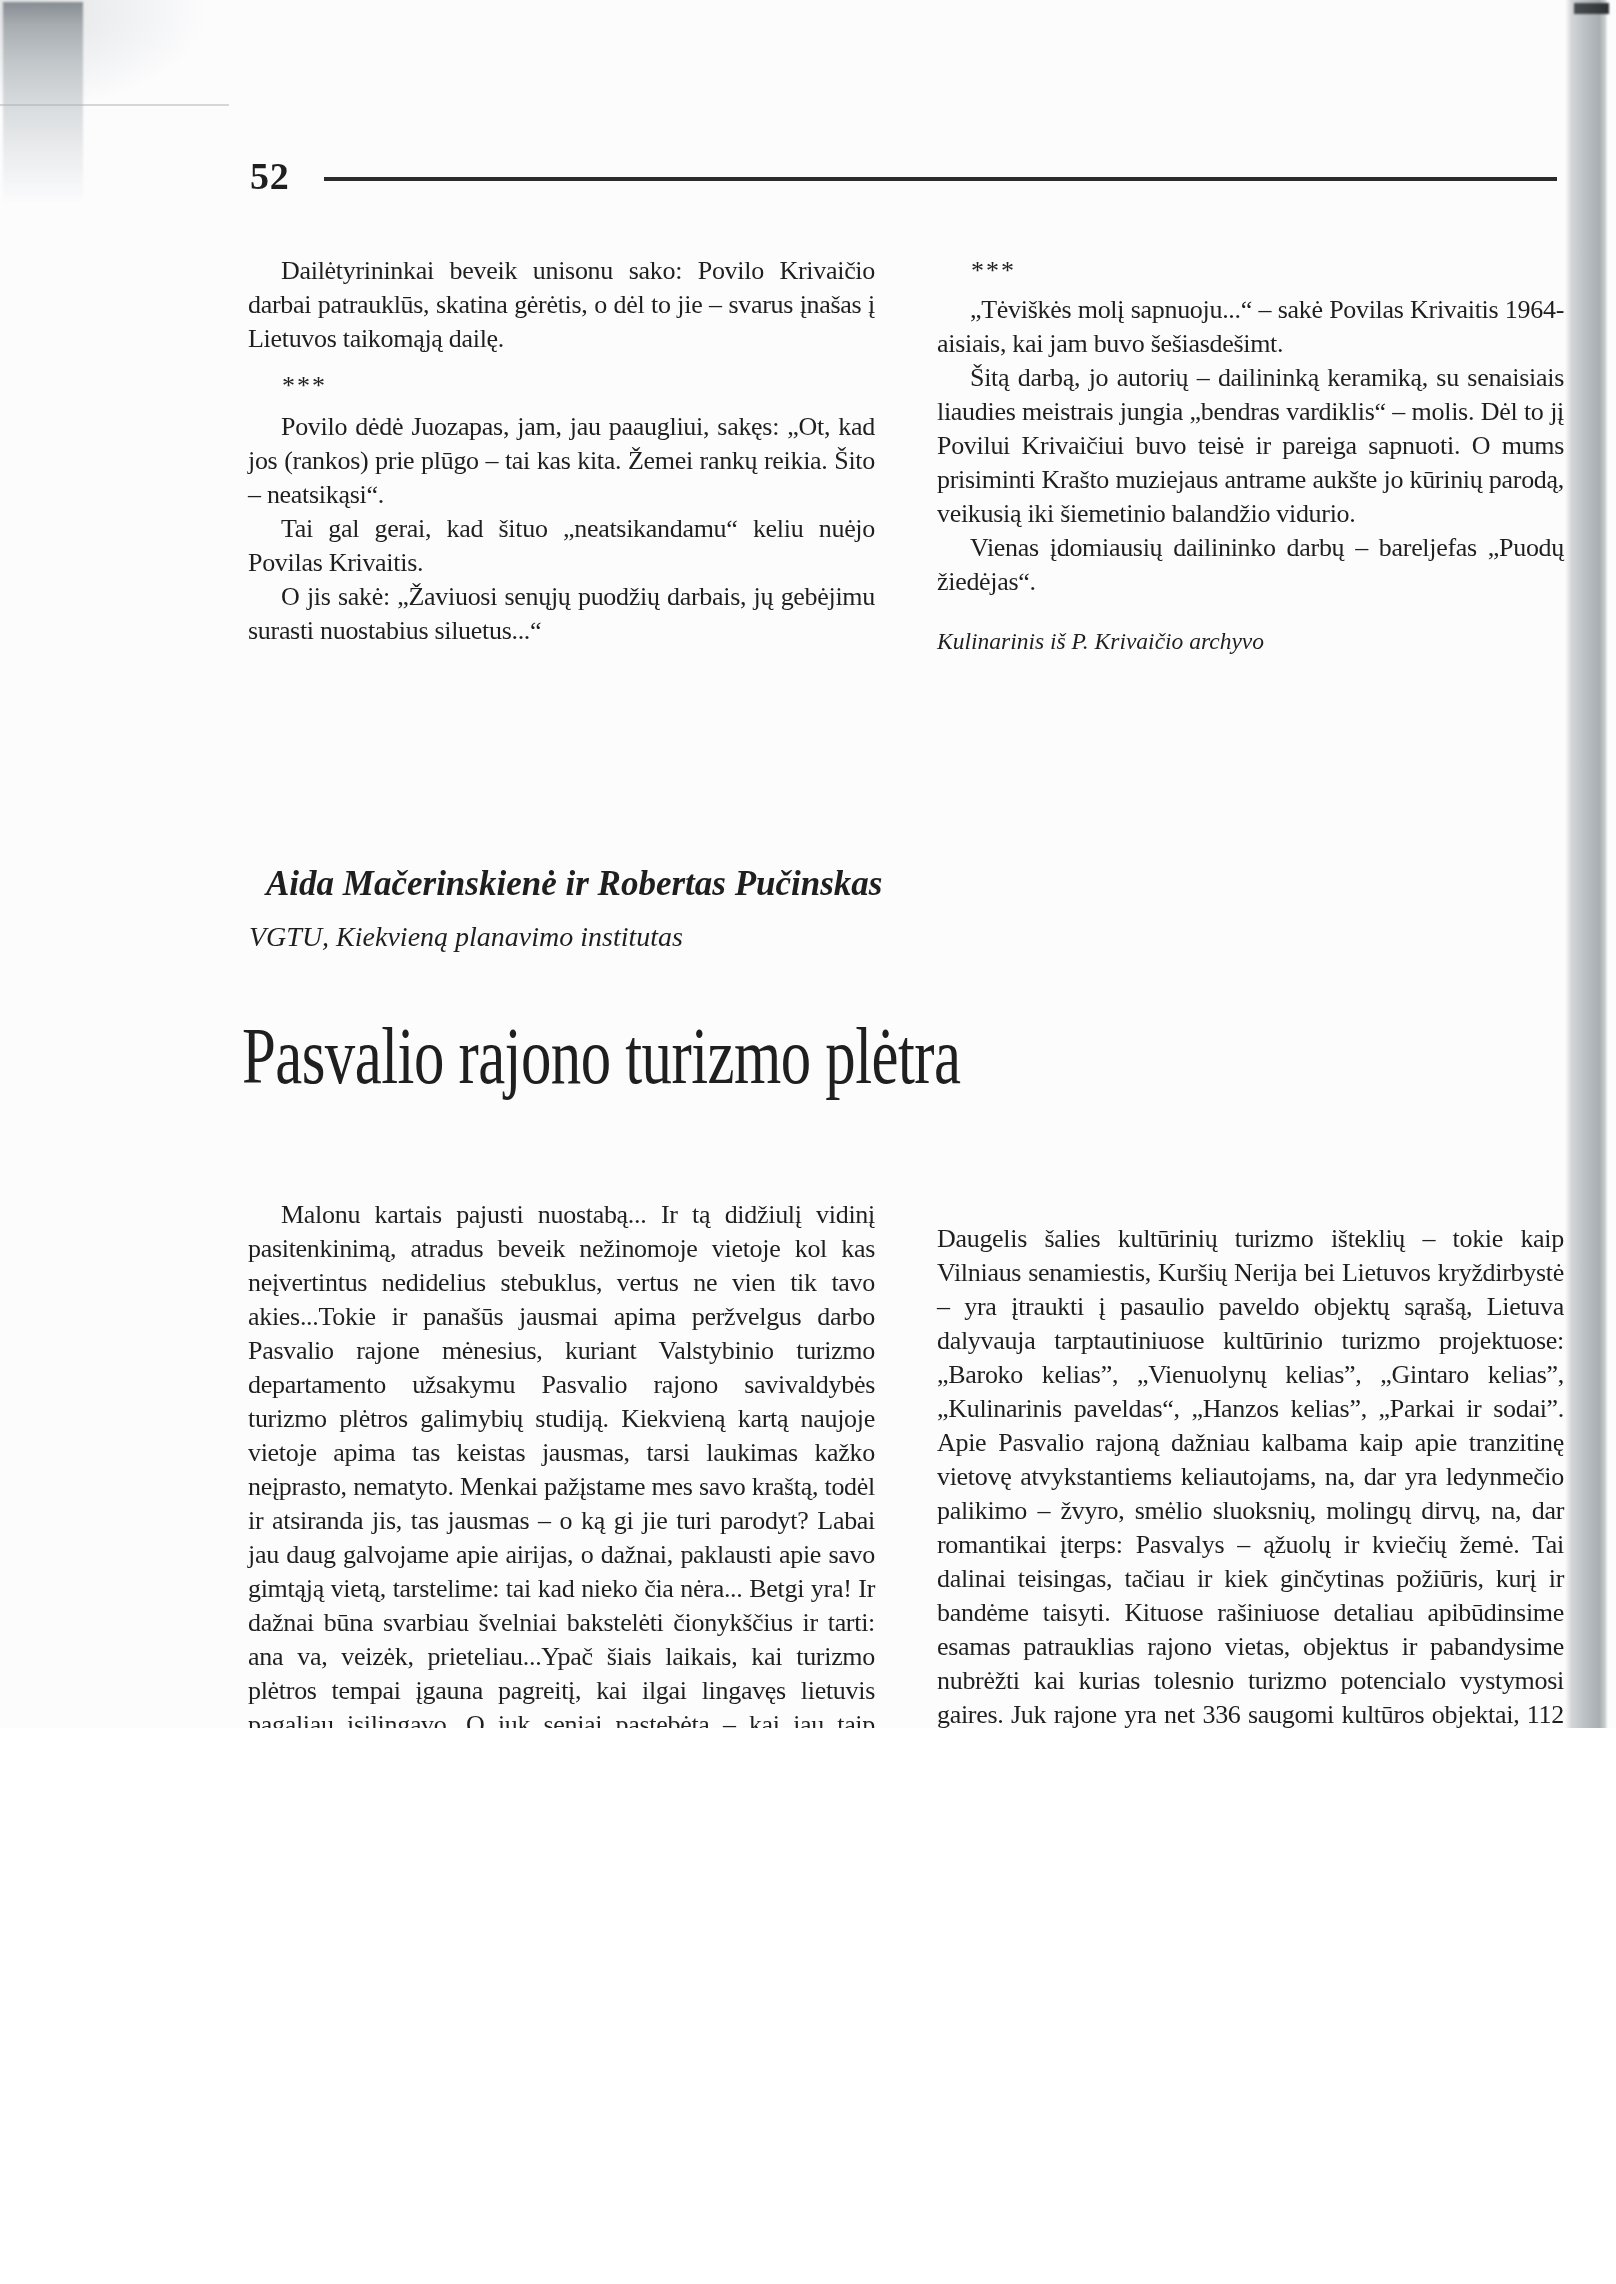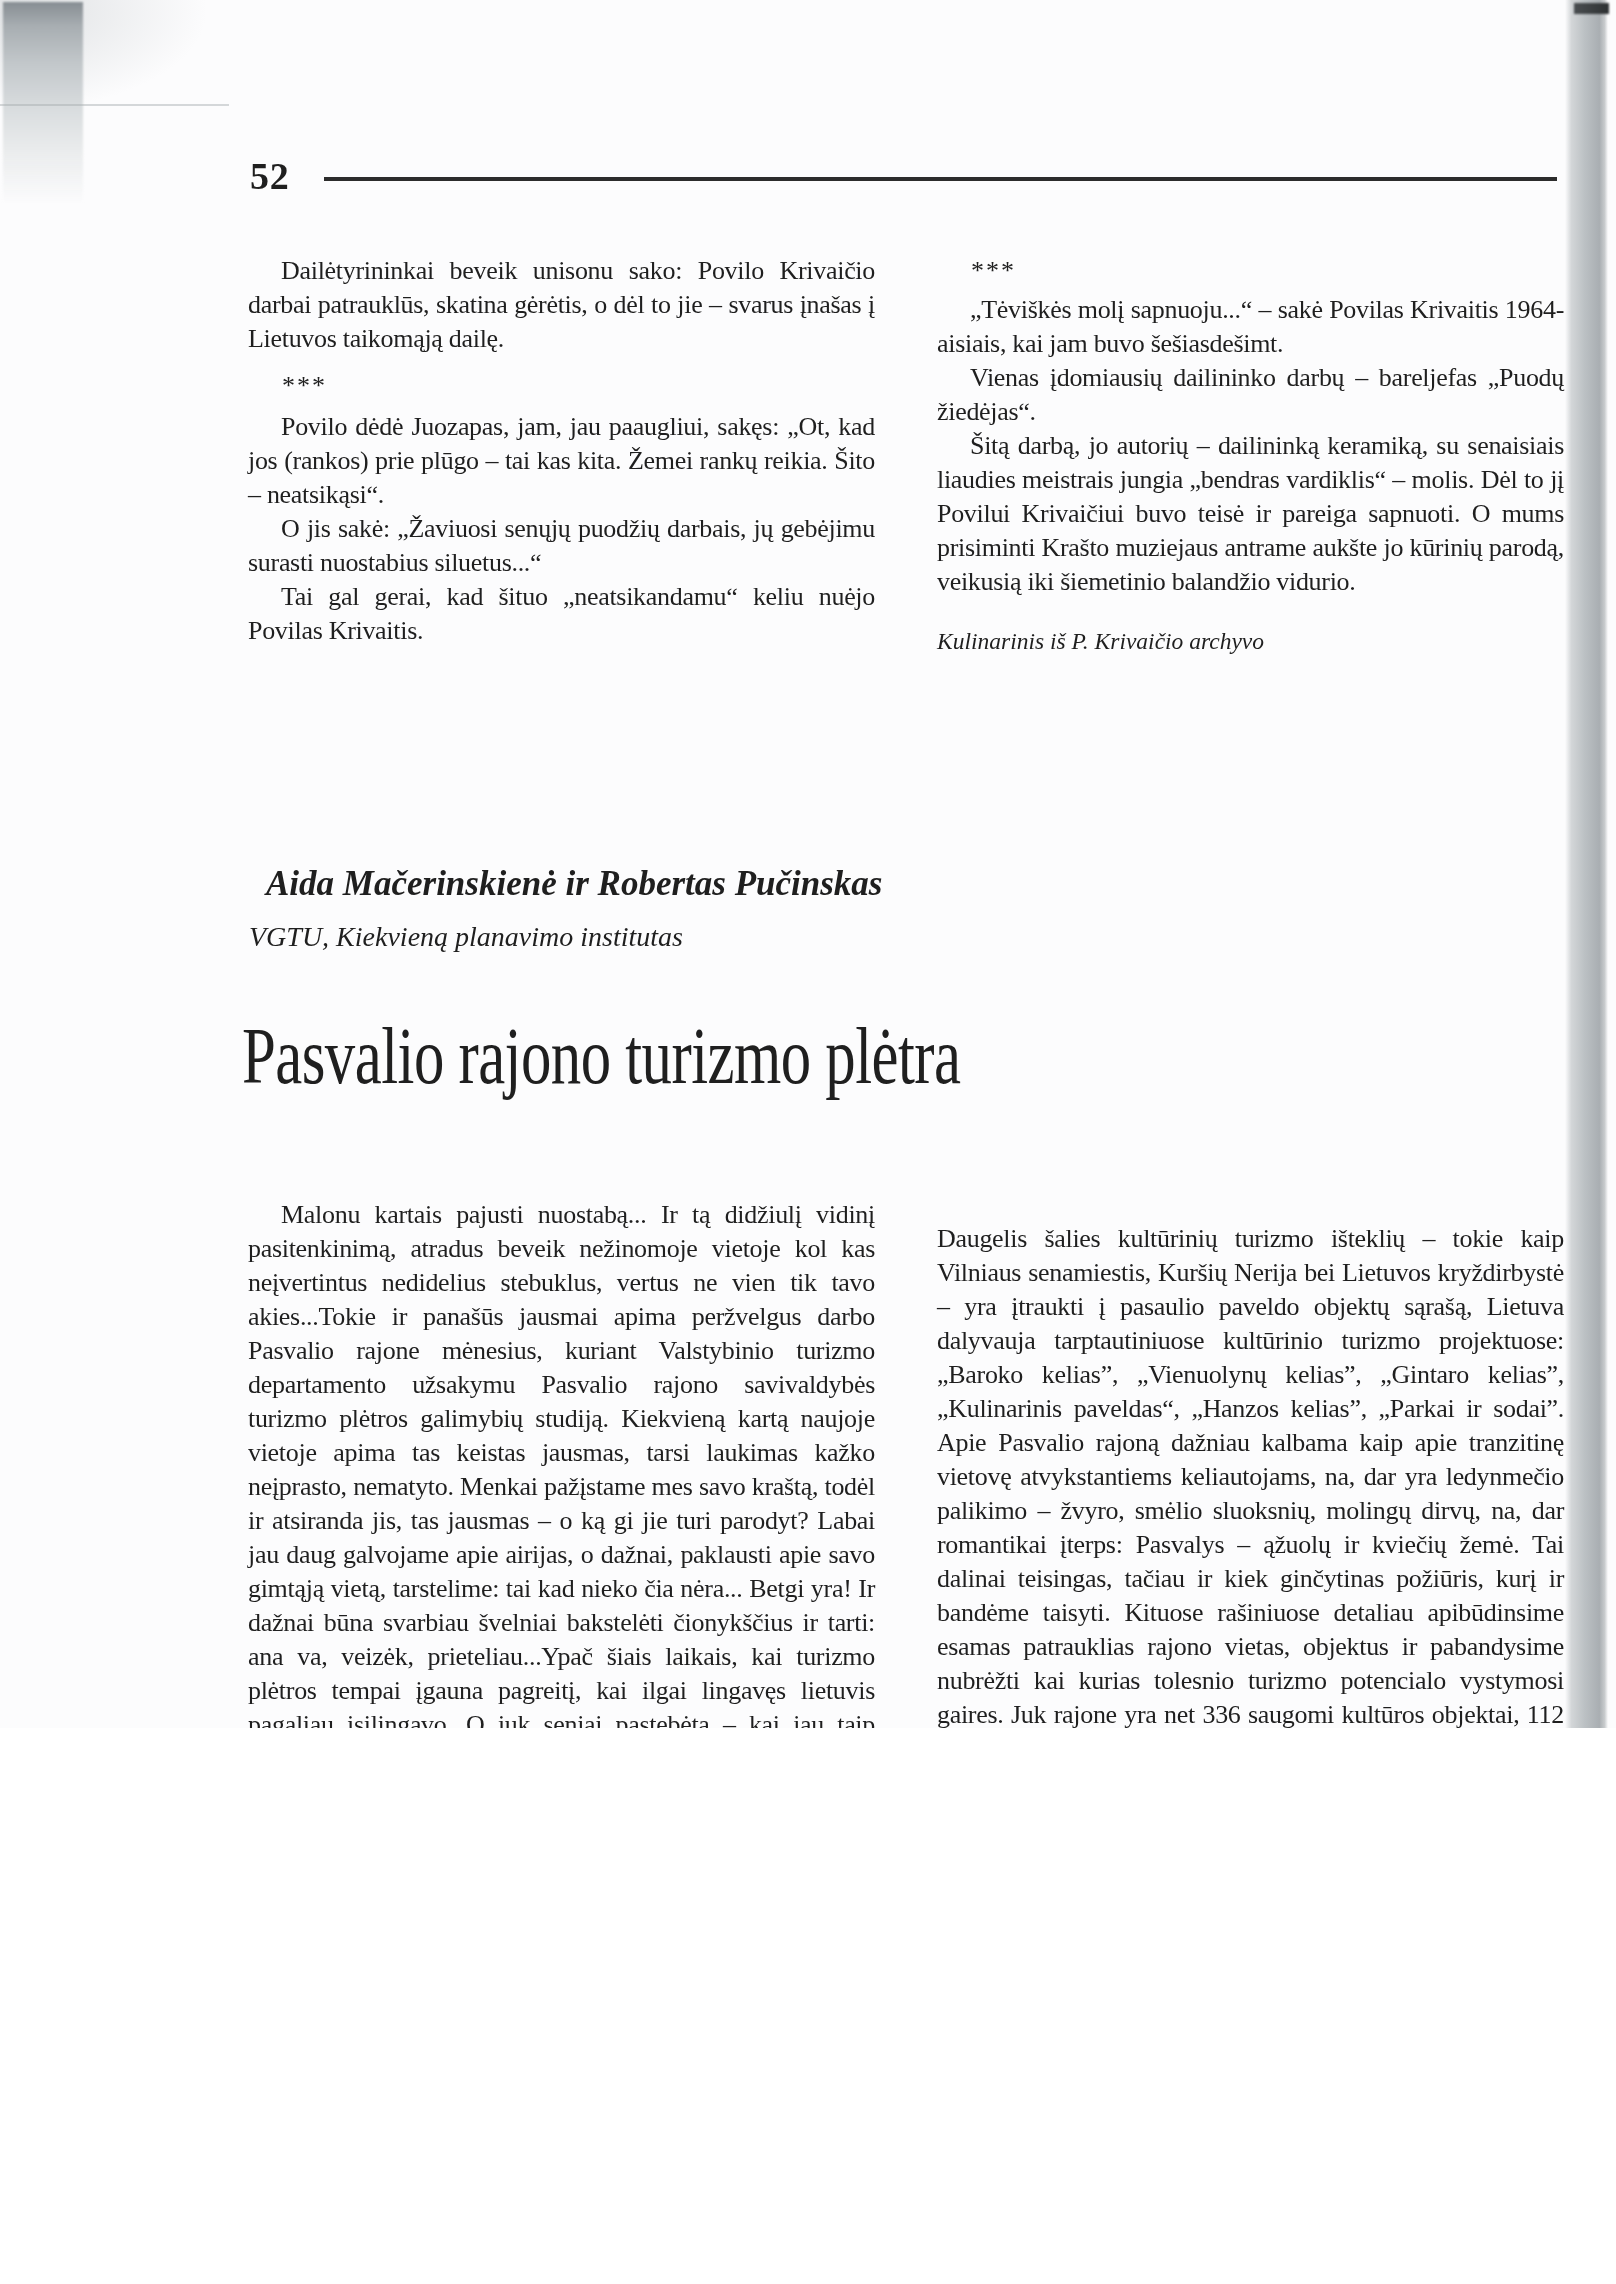--- a/index.html
+++ b/index.html
@@ -87,29 +87,29 @@
   <div class="spine-cap-top"></div>
   <div class="spine-cap-bottom"></div>
 
   <div class="page-number">52</div>
   <div class="header-rule"></div>
 
   <div class="col top-left">
     <p class="indent">Dailėtyrininkai beveik unisonu sako: Povilo Krivaičio darbai patrauklūs, skatina gėrėtis, o dėl to jie – svarus įnašas į Lietuvos taikomąją dailę.</p>
     <p class="sep">***</p>
     <p class="indent">Povilo dėdė Juozapas, jam, jau paaugliui, sakęs: „Ot, kad jos (rankos) prie plūgo – tai kas kita. Žemei rankų reikia. Šito – neatsikąsi“.</p>
+    <p class="indent">Tai gal gerai, kad šituo „neatsikandamu“ keliu nuėjo Povilas Krivaitis.</p>
     <p class="indent">O jis sakė: „Žaviuosi senųjų puodžių darbais, jų gebėjimu surasti nuostabius siluetus...“</p>
-    <p class="indent">Tai gal gerai, kad šituo „neatsikandamu“ keliu nuėjo Povilas Krivaitis.</p>
   </div>
 
   <div class="col top-right">
     <p class="sep">***</p>
     <p class="indent">„Tėviškės molį sapnuoju...“ – sakė Povilas Krivaitis 1964-aisiais, kai jam buvo šešiasdešimt.</p>
+    <p class="indent">Šitą darbą, jo autorių – dailininką keramiką, su senaisiais liaudies meistrais jungia „bendras vardiklis“ – molis. Dėl to jį Povilui Krivaičiui buvo teisė ir pareiga sapnuoti. O mums prisiminti Krašto muziejaus antrame aukšte jo kūrinių parodą, veikusią iki šiemetinio balandžio vidurio.</p>
     <p class="indent">Vienas įdomiausių dailininko darbų – bareljefas „Puodų žiedėjas“.</p>
-    <p class="indent">Šitą darbą, jo autorių – dailininką keramiką, su senaisiais liaudies meistrais jungia „bendras vardiklis“ – molis. Dėl to jį Povilui Krivaičiui buvo teisė ir pareiga sapnuoti. O mums prisiminti Krašto muziejaus antrame aukšte jo kūrinių parodą, veikusią iki šiemetinio balandžio vidurio.</p>
     <p class="credit">Kulinarinis iš P. Krivaičio archyvo</p>
   </div>
 
   <div class="byline">
     <p class="authors">Aida Mačerinskienė ir Robertas Pučinskas</p>
     <p class="affiliation">VGTU, Kiekvieną planavimo institutas</p>
   </div>
 
   <h1 class="title">Pasvalio rajono turizmo plėtra</h1>
 

